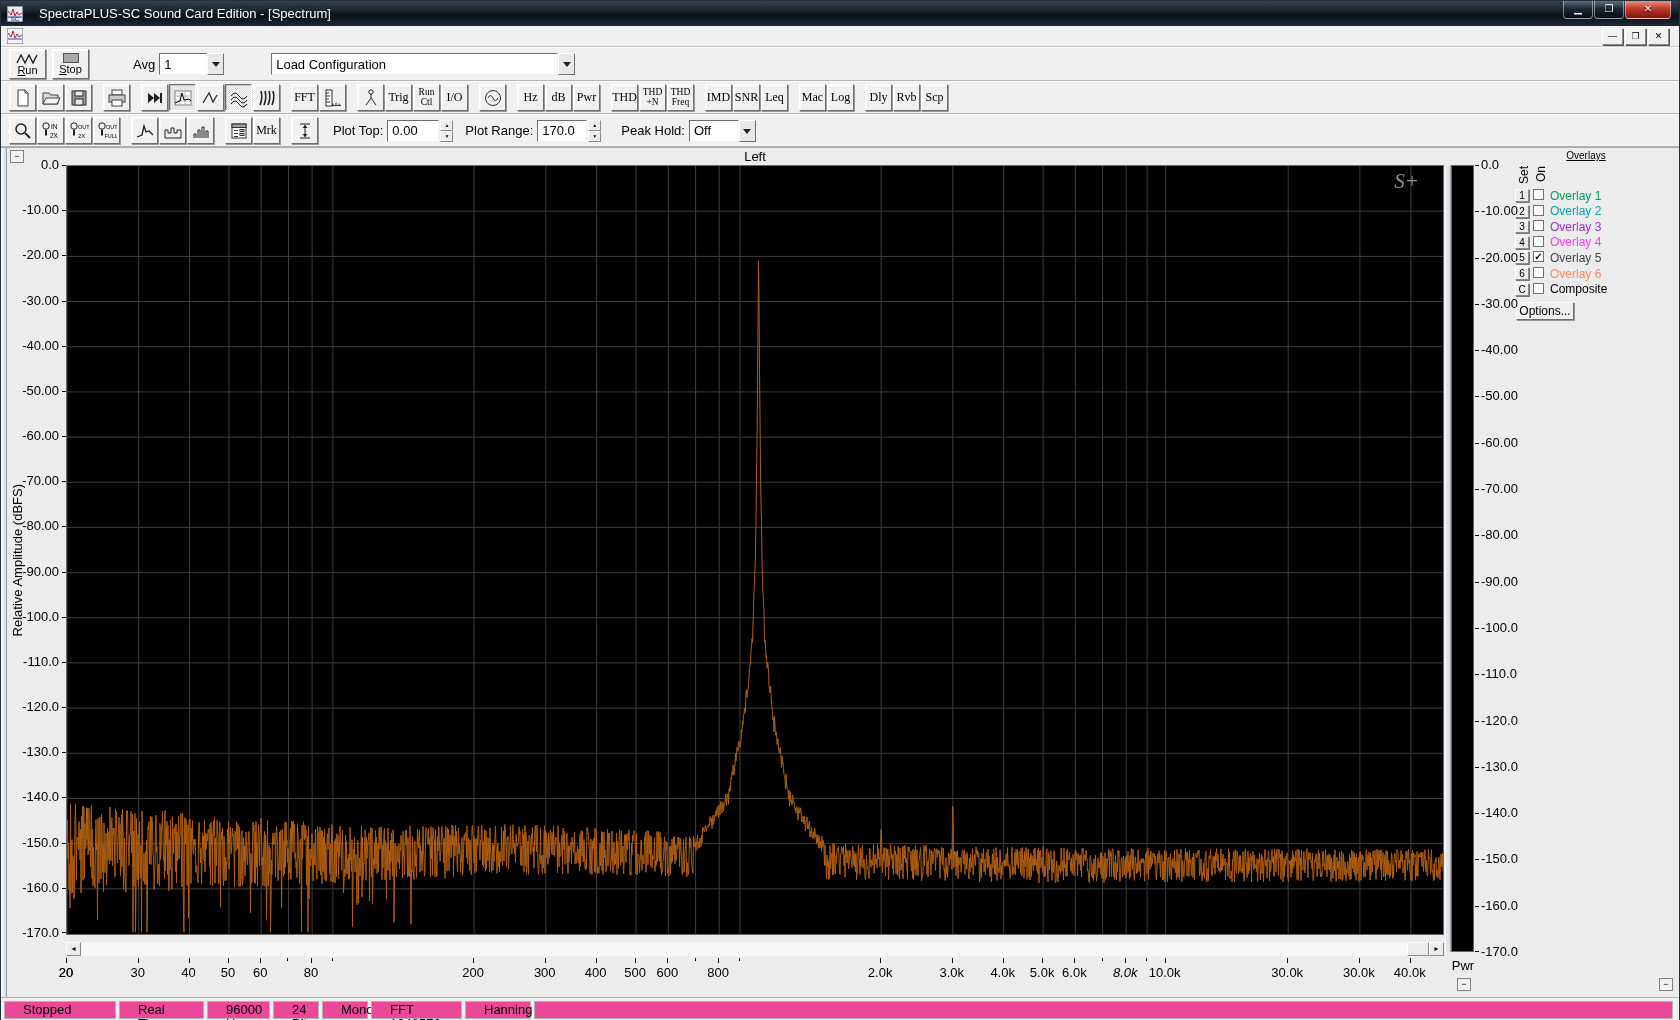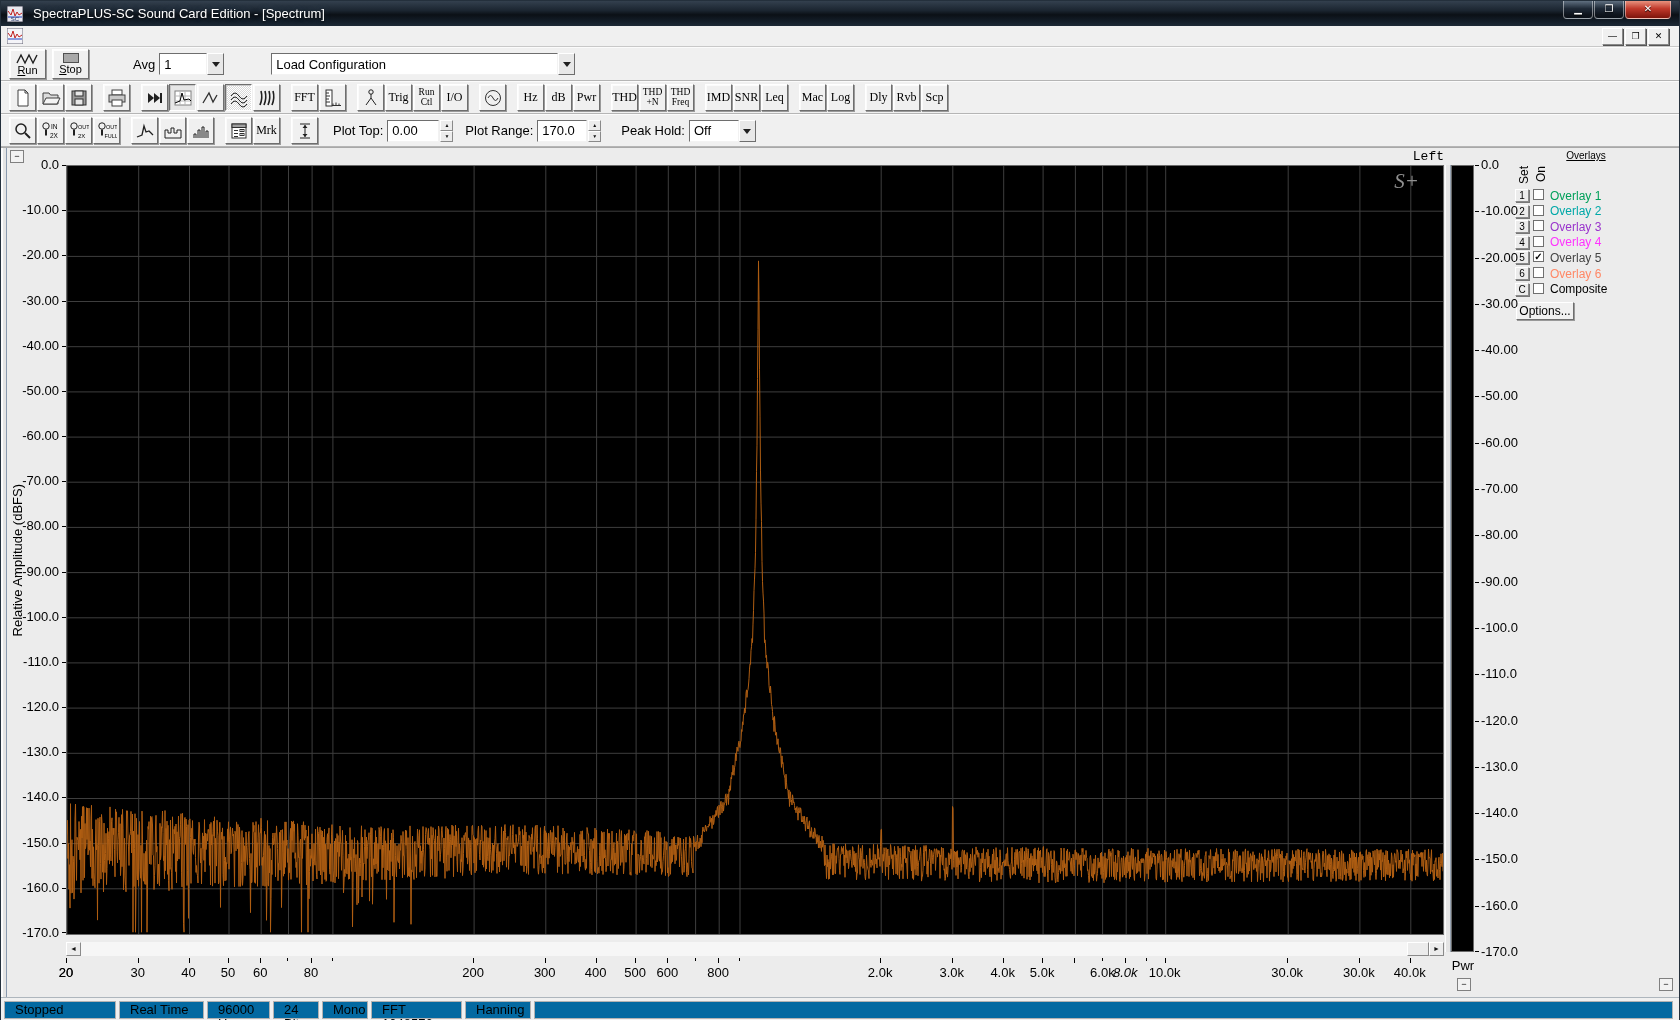--- a/index.html
+++ b/index.html
@@ -5,21 +5,21 @@
   * { margin:0; padding:0; box-sizing:border-box; }
   html,body { width:1680px; height:1020px; overflow:hidden; background:#ececec;
     font-family:"Liberation Sans", sans-serif; font-size:13px; color:#000; }
   #app { position:relative; width:1680px; height:1020px; border:1px solid #24303c; background:#ececec; }
 
   
   #titlebar { position:absolute; left:0; top:0; width:100%; height:25px;
     background:linear-gradient(180deg,#36novalid 0,#000 100%);
     background:linear-gradient(180deg,#33404e 0%,#1b2530 38%,#0b1016 55%,#141e29 82%,#1d2936 100%);
     display:flex; align-items:center; padding-left:6px; }
-  #titlebar .title { color:#fff; font-size:13px; margin-left:10px; text-shadow:0 1px 3px #000, 0 0 6px rgba(120,160,200,.35); }
+  #titlebar .title { color:#fff; font-size:13px; margin-left:16px; text-shadow:0 1px 3px #000, 0 0 6px rgba(120,160,200,.35); }
   #winbtns { position:absolute; right:8px; top:0; display:flex; }
   .winbtn { width:30px; height:18px; border:1px solid rgba(255,255,255,.45); border-top:none;
     border-radius:0 0 4px 4px; background:linear-gradient(180deg,rgba(150,170,190,.45),rgba(30,40,55,.55) 45%,rgba(10,15,22,.7));
     color:#fff; font-size:10px; line-height:16px; text-align:center; margin-left:1px; text-shadow:0 1px 1px #000; }
   .winbtn.close { width:46px; background:linear-gradient(180deg,#e8927e,#c0392b 45%,#7e150c); }
 
   
   #menubar { position:absolute; left:0; top:25px; width:100%; height:21px; background:#f0f0f0;
     border-bottom:1px solid #c8c8c8; display:flex; align-items:center; padding-left:4px; }
   .menu-item { display:inline-block; padding:2px 8px; font-size:13px; }
@@ -61,21 +61,21 @@
   .spin { display:flex; flex-direction:column; width:13px; height:22px; margin-left:1px; }
   .spin div { flex:1; background:#ececec; border:1px solid #8a8a8a; border-top-color:#fff; border-left-color:#fff;
     font-size:5px; line-height:8px; text-align:center; color:#111; }
 
   
   #client { position:absolute; left:0; top:146px; width:100%; height:850px; background:#ececec; border-top:1px solid #a8a8a8; }
   #left-splitter { position:absolute; left:0; top:0; width:6px; height:850px; background:#e4e4e4;
     border-left:2px solid #fbfbfb; border-right:1px solid #8a9aae; }
   .collapse-btn { position:absolute; width:14px; height:13px; background:#f2f2f2; border:1px solid #808080;
     font-size:9px; line-height:10px; text-align:center; }
-  #plot-title { position:absolute; left:65px; top:1px; width:1378px; text-align:right; font-size:13px;font-family:Liberation Mono, monospace; }
+  #plot-title { position:absolute; left:65px; top:1px; width:1378px; text-align:center; font-size:13px; }
   #y-axis-title { position:absolute; left:9px; top:336px; writing-mode:vertical-rl; transform:rotate(180deg); font-size:13px; }
   .ytick { position:absolute; left:0; width:58px; text-align:right; font-size:13px; }
   .ydash { position:absolute; left:61px; width:4px; height:1px; background:#000; }
   #plot { position:absolute; left:65px; top:17px; width:1378px; height:770px; background:#000; border:1px solid #6a6a6a; }
   #watermark { position:absolute; top:3px; right:24px; font-family:"Liberation Serif",serif; font-style:italic;
     font-size:21px; color:#909090; }
   #hscroll { position:absolute; left:65px; top:794px; width:1378px; height:14px; background:#f6f6f6; display:flex; }
   .sbtn { width:15px; height:14px; background:#ececec; border:1px solid #8a8a8a; border-top-color:#fff; border-left-color:#fff;
     font-size:7px; line-height:12px; text-align:center; color:#111; }
   #hscroll .track { flex:1; }
@@ -101,21 +101,21 @@
   .ovlchk { position:absolute; left:22px; top:1px; width:11px; height:11px; background:#fff; border:1px solid #707070;
     font-size:10px; line-height:10px; text-align:center; font-weight:bold; }
   .ovllbl { position:absolute; left:39px; font-size:12px; white-space:nowrap; }
   #options-btn { position:absolute; left:5px; top:152px; width:58px; height:18px; background:#f0f0f0;
     border:1px solid #6e6e6e; border-top-color:#fff; border-left-color:#fff; box-shadow:1px 1px 0 #999;
     font-size:12px; text-align:center; line-height:16px; }
 
   
   #statusbar { position:absolute; left:0; top:996px; width:100%; height:24px; background:#f0f0f0;
     border-top:1px solid #aeb6bd; display:flex; align-items:center; padding:0 3px; }
-  .spanel { height:18px; border:1px solid #b2b2b2; margin-right:3px; padding:1px 10px; font-size:13px; line-height:14px; background:#0369a1; }
+  .spanel { height:18px; border:1px solid #b2b2b2; margin-right:3px; padding:1px 18px; font-size:13px; line-height:14px; background:#ec4899; }
 </style>
 </head>
 <body>
 
 <div id="app">
 
   <div id="titlebar">
     <svg width="16" height="16" viewBox="0 0 16 16">
         <rect x="0" y="0" width="16" height="16" fill="#e8e8ef" stroke="#445"></rect>
         <path d="M1 5l3 4 2-6 2 7 2-4 2 3 3-2" fill="none" stroke="#c02020"></path>
@@ -525,21 +525,21 @@
       <div class="xdash" style="left: 737.982px; height: 3px;"></div>
       <div class="xdash" style="left: 879.15px; height: 5px;"></div>
       <div class="xtick" style="left: 847.15px;">2.0k</div>
       <div class="xdash" style="left: 950.833px; height: 5px;"></div>
       <div class="xtick" style="left: 918.833px;">3.0k</div>
       <div class="xdash" style="left: 1001.69px; height: 5px;"></div>
       <div class="xtick" style="left: 969.692px;">4.0k</div>
       <div class="xdash" style="left: 1041.14px; height: 5px;"></div>
       <div class="xtick" style="left: 1009.14px;">5.0k</div>
       <div class="xdash" style="left: 1073.37px; height: 5px;"></div>
-      <div class="xtick" style="left: 1041.37px; margin-left: 28px;">6.0k</div>
+      <div class="xtick" style="left: 1041.37px;">6.0k</div>
       <div class="xdash" style="left: 1100.63px; height: 3px;"></div>
       <div class="xdash" style="left: 1124.23px; height: 5px;"></div>
       <div class="xtick" style="left: 1092.23px; font-style: italic;">8.0k</div>
       <div class="xdash" style="left: 1145.06px; height: 3px;"></div>
       <div class="xdash" style="left: 1163.68px; height: 5px;"></div>
       <div class="xtick" style="left: 1131.68px;">10.0k</div>
       <div class="xdash" style="left: 1286.23px; height: 5px;"></div>
       <div class="xtick" style="left: 1254.23px;">30.0k</div>
       <div class="xdash" style="left: 1357.91px; height: 5px;"></div>
       <div class="xtick" style="left: 1325.91px;">30.0k</div>

